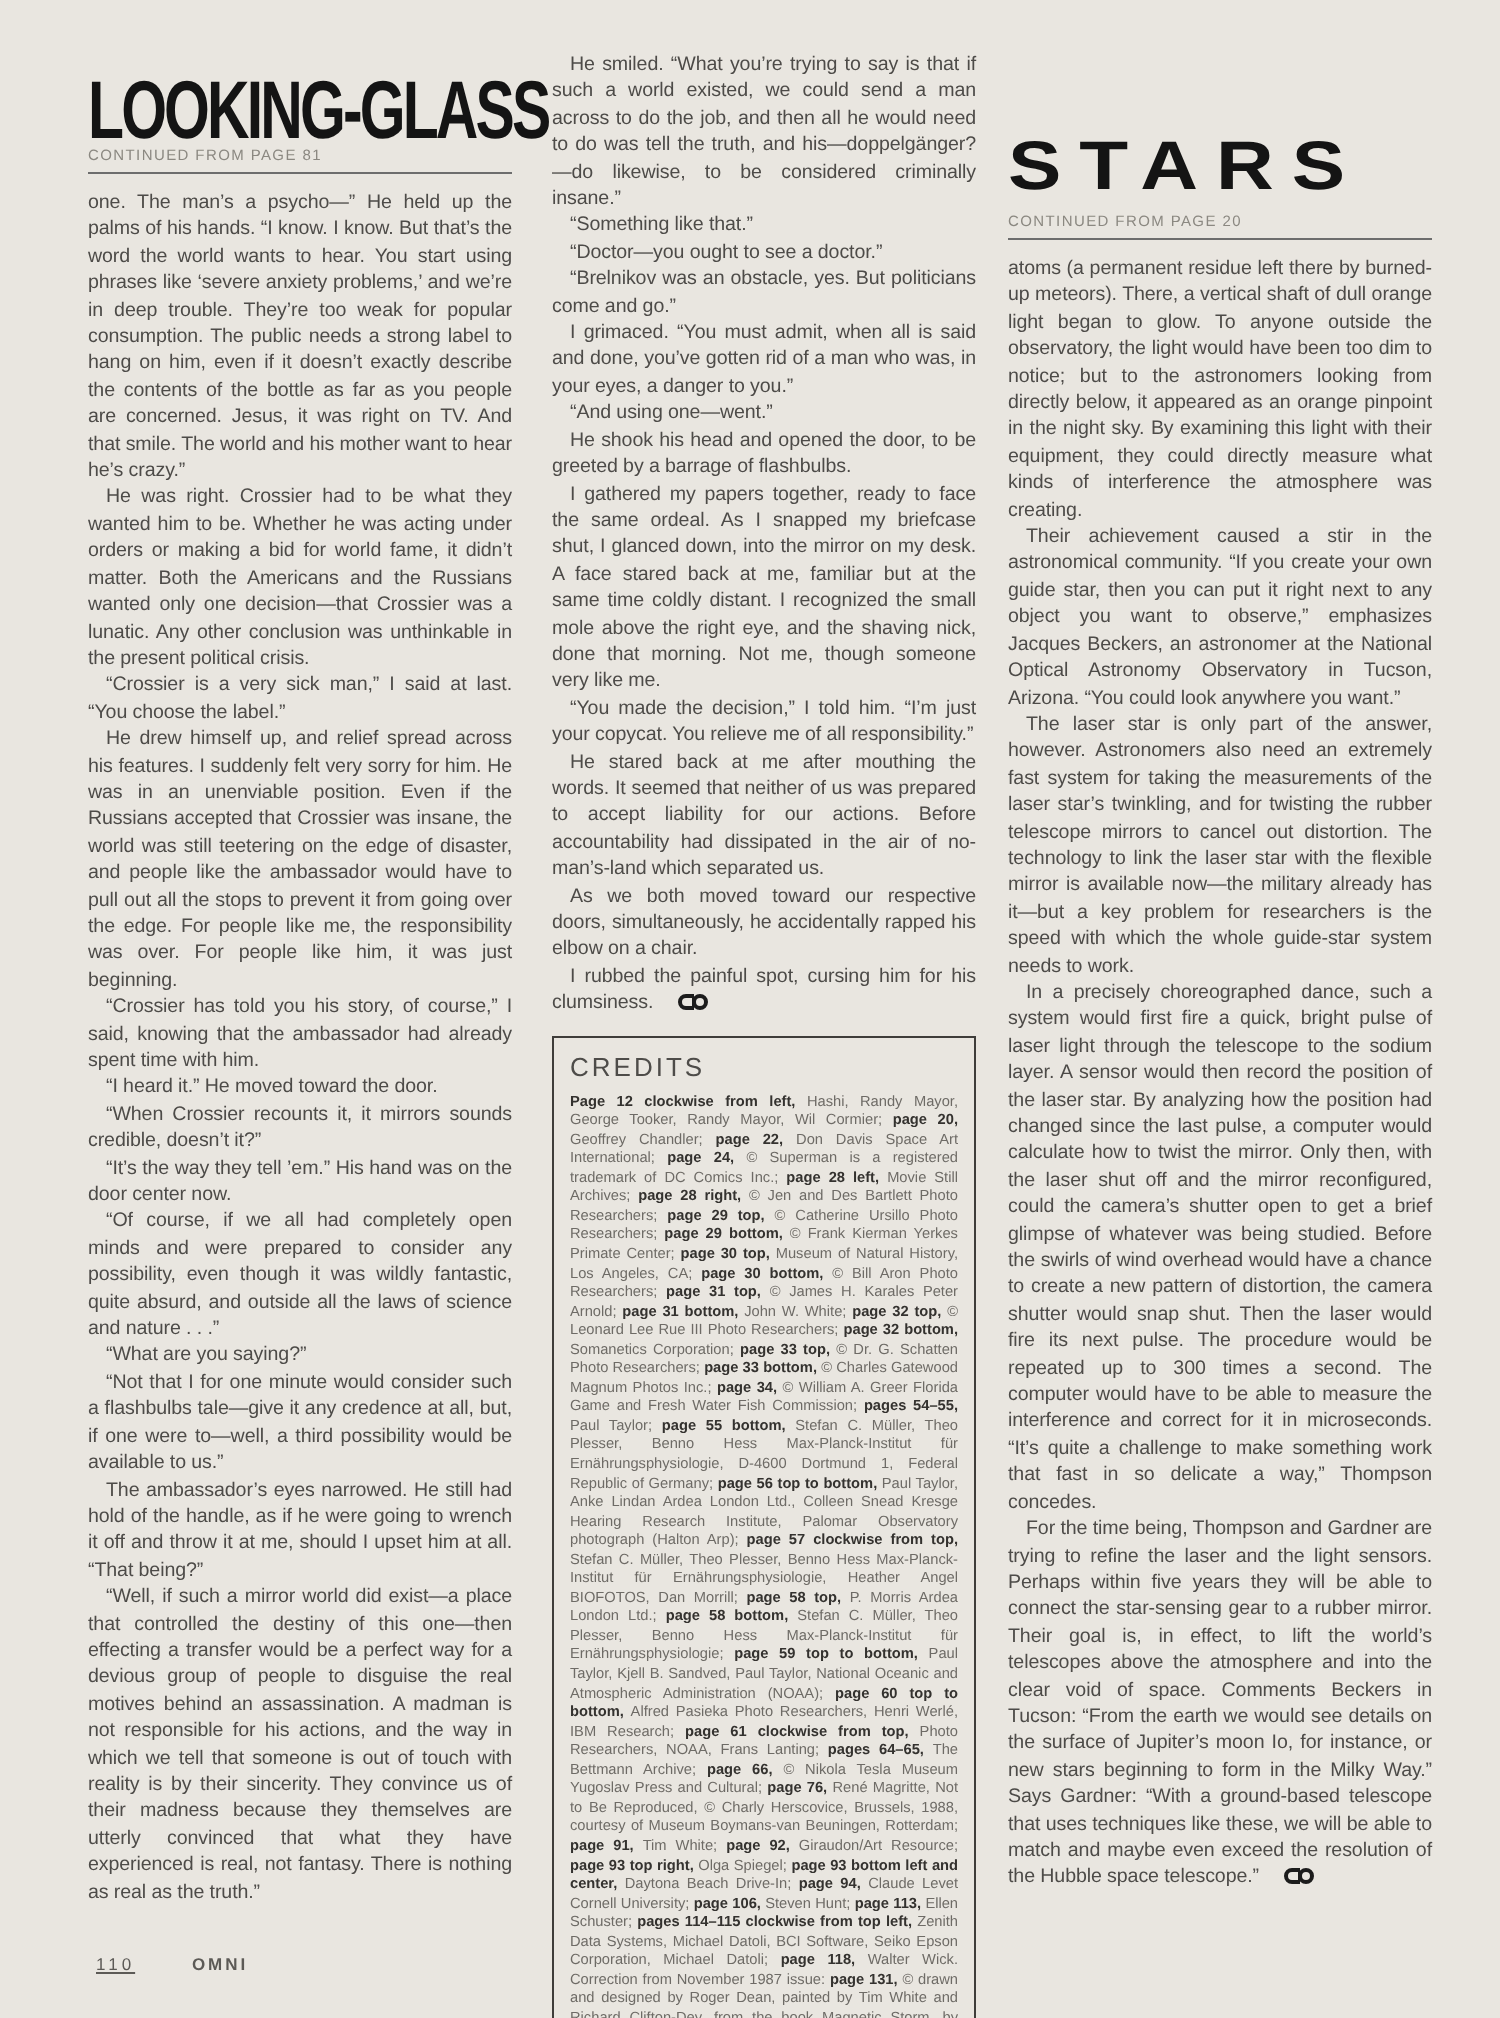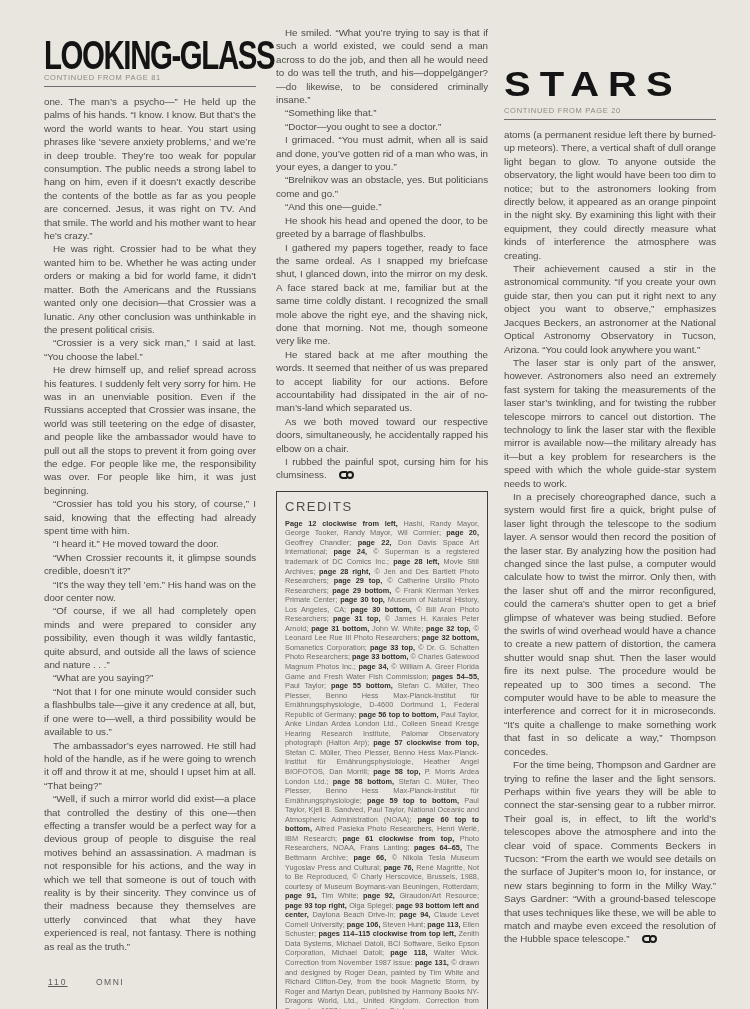--- a/index.html
+++ b/index.html
@@ -59,59 +59,60 @@
   }
   .credits-text {
     font-size:7.35px; line-height:9.55px; text-align:justify;
     color:#6e6b66;
   }
   .credits-text strong { color:#34322f; font-weight:bold; }
 
   
   .page-footer { position:absolute; left:48px; top:977px; font-size:8.5px; color:#5c5a56; }
   .page-footer .folio { letter-spacing:2px;text-decoration:underline; }
-  .page-footer .mag { margin-left:26px; letter-spacing:1.5px; }
+  .page-footer .mag { margin-left:26px; letter-spacing:1.5px;font-weight:bold; }
 </style>
 </head>
 <body>
 
 <div class="page">
 
   <div class="col col1">
     <div class="article-header">
       <div class="lg-title">LOOKING-GLASS</div>
       <div class="continued">CONTINUED FROM PAGE 81</div>
     </div>
     <div class="body-text flush-first">
         <p class="para">one. The man’s a psycho—” He held up the palms of his hands. “I know. I know. But that’s the word the world wants to hear. You start using phrases like ‘severe anxiety problems,’ and we’re in deep trouble. They’re too weak for popular consumption. The public needs a strong label to hang on him, even if it doesn’t exactly describe the contents of the bottle as far as you people are concerned. Jesus, it was right on TV. And that smile. The world and his mother want to hear he’s crazy.”</p>
         <p class="para">He was right. Crossier had to be what they wanted him to be. Whether he was acting under orders or making a bid for world fame, it didn’t matter. Both the Americans and the Russians wanted only one decision—that Crossier was a lunatic. Any other conclusion was unthinkable in the present political crisis.</p>
         <p class="para">“Crossier is a very sick man,” I said at last. “You choose the label.”</p>
         <p class="para">He drew himself up, and relief spread across his features. I suddenly felt very sorry for him. He was in an unenviable position. Even if the Russians accepted that Crossier was insane, the world was still teetering on the edge of disaster, and people like the ambassador would have to pull out all the stops to prevent it from going over the edge. For people like me, the responsibility was over. For people like him, it was just beginning.</p>
-        <p class="para">“Crossier has told you his story, of course,” I said, knowing that the effecting had already spent time with him.</p>
+        <p class="para">“Crossier has told you his story, of course,” I said, knowing that the ambassador had already spent time with him.</p>
         <p class="para">“I heard it.” He moved toward the door.</p>
-        <p class="para">“When Crossier recounts it, it glimpse sounds credible, doesn’t it?”</p>
+        <p class="para">“When Crossier recounts it, it mirrors sounds credible, doesn’t it?”</p>
         <p class="para">“It’s the way they tell ’em.” His hand was on the door center now.</p>
         <p class="para">“Of course, if we all had completely open minds and were prepared to consider any possibility, even though it was wildly fantastic, quite absurd, and outside all the laws of science and nature . . .”</p>
         <p class="para">“What are you saying?”</p>
         <p class="para">“Not that I for one minute would consider such a flashbulbs tale—give it any credence at all, but, if one were to—well, a third possibility would be available to us.”</p>
         <p class="para">The ambassador’s eyes narrowed. He still had hold of the handle, as if he were going to wrench it off and throw it at me, should I upset him at all. “That being?”</p>
         <p class="para">“Well, if such a mirror world did exist—a place that controlled the destiny of this one—then effecting a transfer would be a perfect way for a devious group of people to disguise the real motives behind an assassination. A madman is not responsible for his actions, and the way in which we tell that someone is out of touch with reality is by their sincerity. They convince us of their madness because they themselves are utterly convinced that what they have experienced is real, not fantasy. There is nothing as real as the truth.”</p>
       </div>
   </div>
 
   <div class="col col2">
     <div class="body-text">
         <p class="para">He smiled. “What you’re trying to say is that if such a world existed, we could send a man across to do the job, and then all he would need to do was tell the truth, and his—doppelgänger?—do likewise, to be considered criminally insane.”</p>
         <p class="para">“Something like that.”</p>
         <p class="para">“Doctor—you ought to see a doctor.”</p>
+        <p class="para">“Brelnikov was an obstacle, yes. But politicians come and go.”</p>
         <p class="para">I grimaced. “You must admit, when all is said and done, you’ve gotten rid of a man who was, in your eyes, a danger to you.”</p>
-        <p class="para">“Brelnikov was an obstacle, yes. But politicians come and go.”</p>
-        <p class="para">“And this one—guide.”</p>
+        <p class="para">“And using one—went.”</p>
         <p class="para">He shook his head and opened the door, to be greeted by a barrage of flashbulbs.</p>
         <p class="para">I gathered my papers together, ready to face the same ordeal. As I snapped my briefcase shut, I glanced down, into the mirror on my desk. A face stared back at me, familiar but at the same time coldly distant. I recognized the small mole above the right eye, and the shaving nick, done that morning. Not me, though someone very like me.</p>
+        <p class="para">“You made the decision,” I told him. “I’m just your copycat. You relieve me of all responsibility.”</p>
         <p class="para">He stared back at me after mouthing the words. It seemed that neither of us was prepared to accept liability for our actions. Before accountability had dissipated in the air of no-man’s-land which separated us.</p>
         <p class="para">As we both moved toward our respective doors, simultaneously, he accidentally rapped his elbow on a chair.</p>
         <p class="para">I rubbed the painful spot, cursing him for his clumsiness.<span class="endmark"><span class="em-d"></span><span class="em-o"></span></span></p>
       </div>
 
     <div class="credits-box">
       <div class="credits-title">CREDITS</div>
       <div class="credits-text"><strong>Page 12 clockwise from left, </strong>Hashi, Randy Mayor, George Tooker, Randy Mayor, Wil Cormier; <strong>page 20, </strong>Geoffrey Chandler; <strong>page 22, </strong>Don Davis Space Art International; <strong>page 24, </strong>© Superman is a registered trademark of DC Comics Inc.; <strong>page 28 left, </strong>Movie Still Archives; <strong>page 28 right, </strong>© Jen and Des Bartlett Photo Researchers; <strong>page 29 top, </strong>© Catherine Ursillo Photo Researchers; <strong>page 29 bottom, </strong>© Frank Kierman Yerkes Primate Center; <strong>page 30 top, </strong>Museum of Natural History, Los Angeles, CA; <strong>page 30 bottom, </strong>© Bill Aron Photo Researchers; <strong>page 31 top, </strong>© James H. Karales Peter Arnold; <strong>page 31 bottom, </strong>John W. White; <strong>page 32 top, </strong>© Leonard Lee Rue III Photo Researchers; <strong>page 32 bottom, </strong>Somanetics Corporation; <strong>page 33 top, </strong>© Dr. G. Schatten Photo Researchers; <strong>page 33 bottom, </strong>© Charles Gatewood Magnum Photos Inc.; <strong>page 34, </strong>© William A. Greer Florida Game and Fresh Water Fish Commission; <strong>pages 54–55, </strong>Paul Taylor; <strong>page 55 bottom, </strong>Stefan C. Müller, Theo Plesser, Benno Hess Max-Planck-Institut für Ernährungsphysiologie, D-4600 Dortmund 1, Federal Republic of Germany; <strong>page 56 top to bottom, </strong>Paul Taylor, Anke Lindan Ardea London Ltd., Colleen Snead Kresge Hearing Research Institute, Palomar Observatory photograph (Halton Arp); <strong>page 57 clockwise from top, </strong>Stefan C. Müller, Theo Plesser, Benno Hess Max-Planck-Institut für Ernährungsphysiologie, Heather Angel BIOFOTOS, Dan Morrill; <strong>page 58 top, </strong>P. Morris Ardea London Ltd.; <strong>page 58 bottom, </strong>Stefan C. Müller, Theo Plesser, Benno Hess Max-Planck-Institut für Ernährungsphysiologie; <strong>page 59 top to bottom, </strong>Paul Taylor, Kjell B. Sandved, Paul Taylor, National Oceanic and Atmospheric Administration (NOAA); <strong>page 60 top to bottom, </strong>Alfred Pasieka Photo Researchers, Henri Werlé, IBM Research; <strong>page 61 clockwise from top, </strong>Photo Researchers, NOAA, Frans Lanting; <strong>pages 64–65, </strong>The Bettmann Archive; <strong>page 66, </strong>© Nikola Tesla Museum Yugoslav Press and Cultural; <strong>page 76, </strong>René Magritte, Not to Be Reproduced, © Charly Herscovice, Brussels, 1988, courtesy of Museum Boymans-van Beuningen, Rotterdam; <strong>page 91, </strong>Tim White; <strong>page 92, </strong>Giraudon/Art Resource; <strong>page 93 top right, </strong>Olga Spiegel; <strong>page 93 bottom left and center, </strong>Daytona Beach Drive-In; <strong>page 94, </strong>Claude Levet Cornell University; <strong>page 106, </strong>Steven Hunt; <strong>page 113, </strong>Ellen Schuster; <strong>pages 114–115 clockwise from top left, </strong>Zenith Data Systems, Michael Datoli, BCI Software, Seiko Epson Corporation, Michael Datoli; <strong>page 118, </strong>Walter Wick. Correction from November 1987 issue: <strong>page 131, </strong>© drawn and designed by Roger Dean, painted by Tim White and Richard Clifton-Dey, from the book Magnetic Storm, by Roger and Martyn Dean, published by Harmony Books NY-Dragons World, Ltd., United Kingdom. Correction from December 1987 issue: Stephen Frink. </div>
     </div>
   </div>

